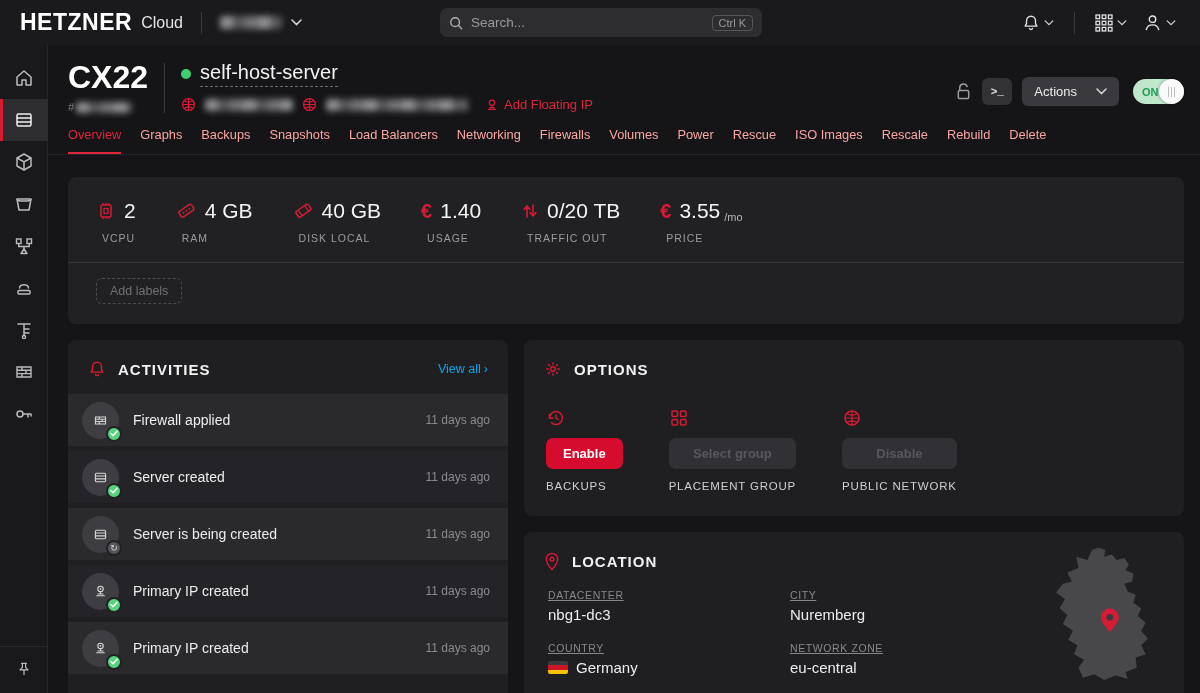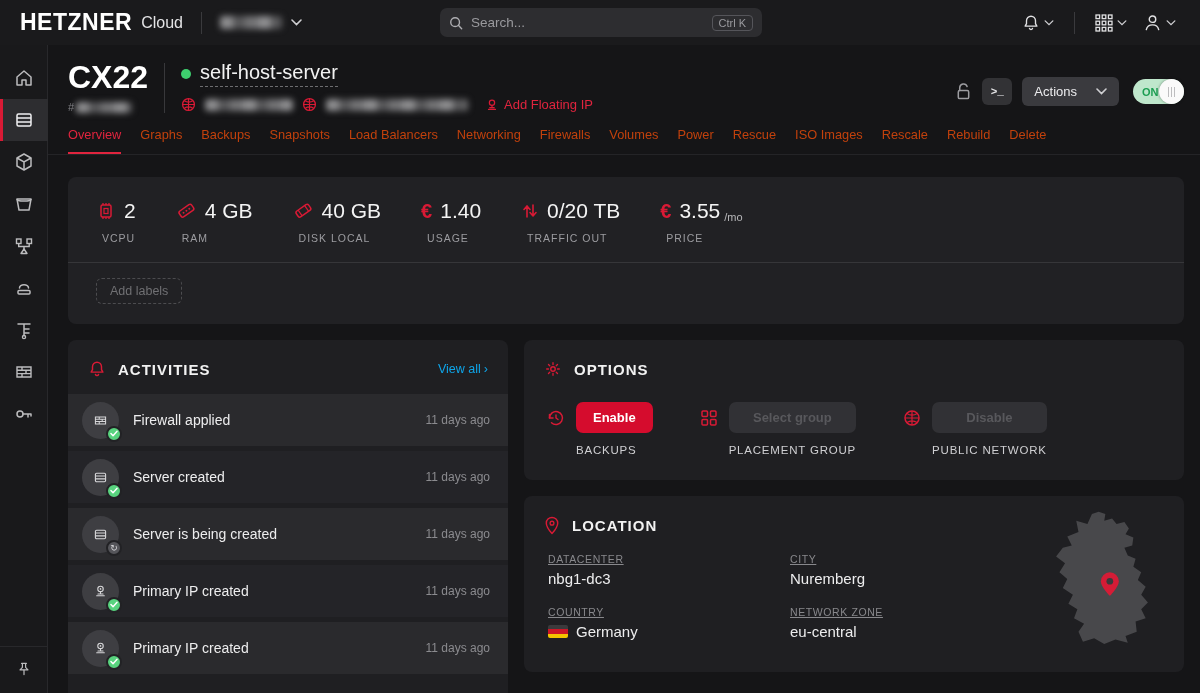--- a/index.html
+++ b/index.html
@@ -55,21 +55,21 @@
   .head-right{margin-left:auto;display:flex;align-items:center;gap:10px;margin-top:16px;}
   .term-btn{width:30px;height:27px;background:#323235;border-radius:6px;color:#e6e6e8;font-size:11px;font-weight:bold;display:flex;align-items:center;justify-content:center;cursor:pointer;font-family:"Liberation Mono",monospace;}
   .actions-btn{height:29px;background:#3a3a3e;border-radius:6px;color:#ececee;font-size:13px;display:flex;align-items:center;gap:19px;padding:0 12px;cursor:pointer;}
   .toggle{width:51px;height:25px;border-radius:13px;background:#bfe7cc;position:relative;display:flex;align-items:center;cursor:pointer;margin-left:4px;}
   .toggle-label{color:#1d9e52;font-weight:bold;font-size:11px;margin-left:9px;}
   .toggle-handle{position:absolute;right:0;top:0;width:25px;height:25px;background:#fafafa;border-radius:13px;display:flex;align-items:center;justify-content:center;gap:2px;box-shadow:0 0 3px rgba(0,0,0,.4);}
   .toggle-handle i{display:block;width:1px;height:10px;background:#bdbdbf;}
 
   
   .tabs{display:flex;gap:19px;padding:14px 16px 0 20px;border-bottom:1px solid #242427;}
-  .tab{font-size:12.8px;color:#c2410c;padding-bottom:10px;cursor:pointer;white-space:nowrap;}
+  .tab{font-size:12.8px;color:#fca5a5;padding-bottom:10px;cursor:pointer;white-space:nowrap;}
   .tab.active{color:var(--red-bright);border-bottom:2px solid var(--red-bright);}
 
   
   .stats-card{margin:22px 16px 0 20px;background:#212124;border-radius:8px;}
   .stats-row{display:flex;gap:40px;padding:22px 28px 18px;}
   .stat{display:flex;flex-direction:column;align-items:center;}
   .stat-top{display:flex;align-items:center;gap:8px;}
   .stat-val{font-size:21px;color:#f4f4f4;}
   .stat-suffix{font-size:11px;color:#b8b8ba;}
   .euro{color:var(--red);font-size:20px;font-weight:bold;}
@@ -92,21 +92,21 @@
   .act-row:nth-child(even){background:var(--row-b);}
   .avatar{width:37px;height:37px;border-radius:50%;background:#3e3e42;position:relative;display:flex;align-items:center;justify-content:center;flex:none;}
   .badge{position:absolute;right:-3px;bottom:-3px;width:16px;height:16px;border-radius:50%;border:2px solid #222225;display:flex;align-items:center;justify-content:center;}
   .badge.ok{background:#58d37e;}
   .badge.pend{background:#55555a;color:#d6d6d8;font-size:9px;}
   .act-title{font-size:14px;color:#ededee;margin-left:14px;}
   .act-time{margin-left:auto;font-size:12px;color:#8b8b8f;}
 
   
   .opt-groups{display:flex;gap:46px;padding:8px 22px 24px;}
-  .opt-group{display:flex;gap:10px;}
+  .opt-group{display:flex;gap:10px;flex-direction:column;}
   .opt-col{display:flex;flex-direction:column;}
   .btn{border:none;border-radius:7px;font-size:13px;font-weight:bold;padding:8px 17px;cursor:pointer;font-family:inherit;}
   .btn.primary{background:#d50c2d;color:#fff;}
   .btn.disabled{background:#313135;color:#58585c;cursor:default;}
   .opt-label{font-size:11.5px;color:#cfcfd2;letter-spacing:.8px;margin-top:11px;}
   .opt-icon{margin-top:6px;}
 
   
   .loc-panel{position:relative;height:176px;}
   .loc-grid{display:grid;grid-template-columns:242px auto;row-gap:19px;padding:2px 24px;}

